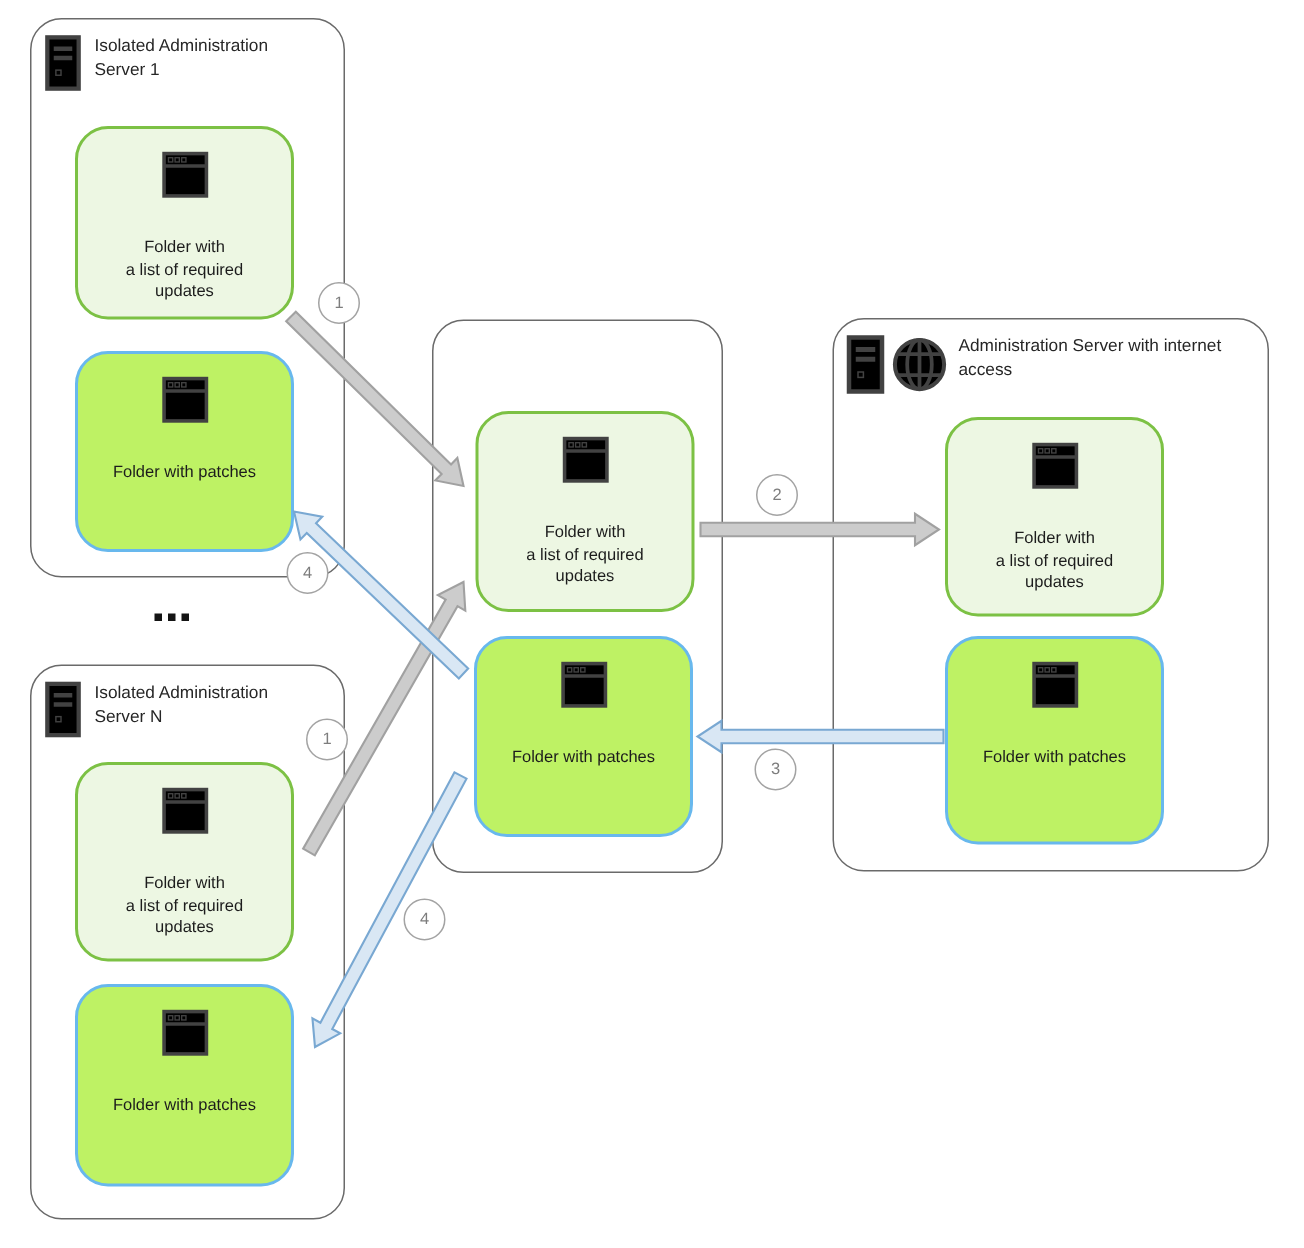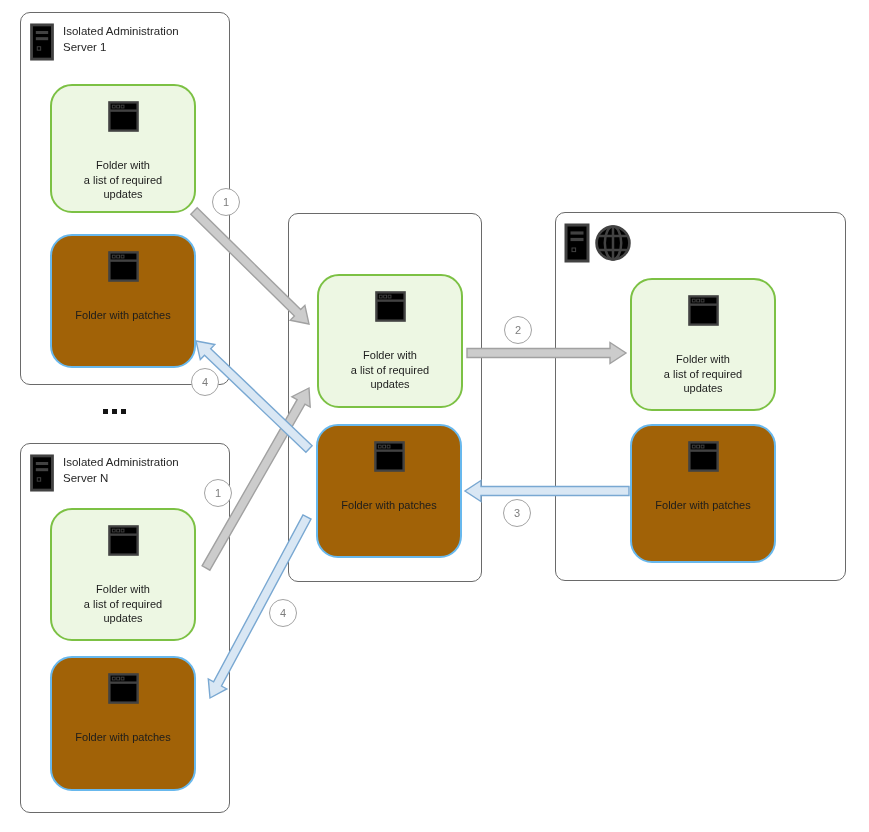--- a/index.html
+++ b/index.html
@@ -2,34 +2,34 @@
 <html><head>
 <meta charset="utf-8">
 <style>
   html,body { margin:0; padding:0; background:#ffffff; }
   .stage {
     position:relative; width:869px; height:832px; background:#ffffff;
     font-family:"Liberation Sans", sans-serif; overflow:hidden;
   }
   .node {
     position:absolute; background:#ffffff;
-    border:1.6px solid #6a6a6a; border-radius:10px; box-sizing:border-box;
+    border:1.6px solid #6a6a6a; border-radius:21px; box-sizing:border-box;
   }
   .head { position:absolute; display:flex; align-items:flex-start; }
   .title {
     font-size:11.5px; line-height:16px; color:#262626;
     white-space:pre-line;
   }
   .folder {
     position:absolute; width:146px; border-radius:22px; box-sizing:border-box;
     border:2px solid; display:flex; flex-direction:column; align-items:center;
     padding-top:14px; gap:25px;
   }
   .folder.green { background:#edf7e3; border-color:#7cc144; }
-  .folder.blue  { background:#a16207; border-color:#68b8ed; }
+  .folder.blue  { background:#bef264; border-color:#68b8ed; }
   .folder-label {
     font-size:11px; line-height:14.5px; color:#1c1c1c; text-align:center;
     white-space:pre-line;
   }
   .icon { stroke:#424242; }
   svg.arrows { position:absolute; left:0; top:0; pointer-events:none; }
   polygon.gray { fill:#cccccc; stroke:#a1a1a1; stroke-width:1.4; }
   polygon.blue { fill:#d9e7f4; stroke:#79a8d2; stroke-width:1.4; }
   .badge {
     position:absolute; width:28px; height:28px; border-radius:50%;
@@ -148,20 +148,22 @@
   </div>
 
   <div class="node" style="left:555px; top:212px; width:291px; height:369px;">
     <div class="head" style="left:8px; top:10px;">
       <svg class="icon" width="26" height="40">
           <use href="#ic-server"></use>
         </svg>
       <svg class="icon" style="margin-left:3px;" width="40" height="40">
           <use href="#ic-globe"></use>
         </svg>
+      <div class="title" style="margin-left:6px; width:212px;">Administration Server with internet
+access</div>
     </div>
     <div class="folder green" style="left:74px; top:65px; height:133px;">
       <svg class="icon" width="33" height="33">
           <use href="#ic-window"></use>
         </svg>
       <div class="folder-label">Folder with
 a list of required
 updates</div>
     </div>
     <div class="folder blue" style="left:74px; top:211px; height:139px;">

